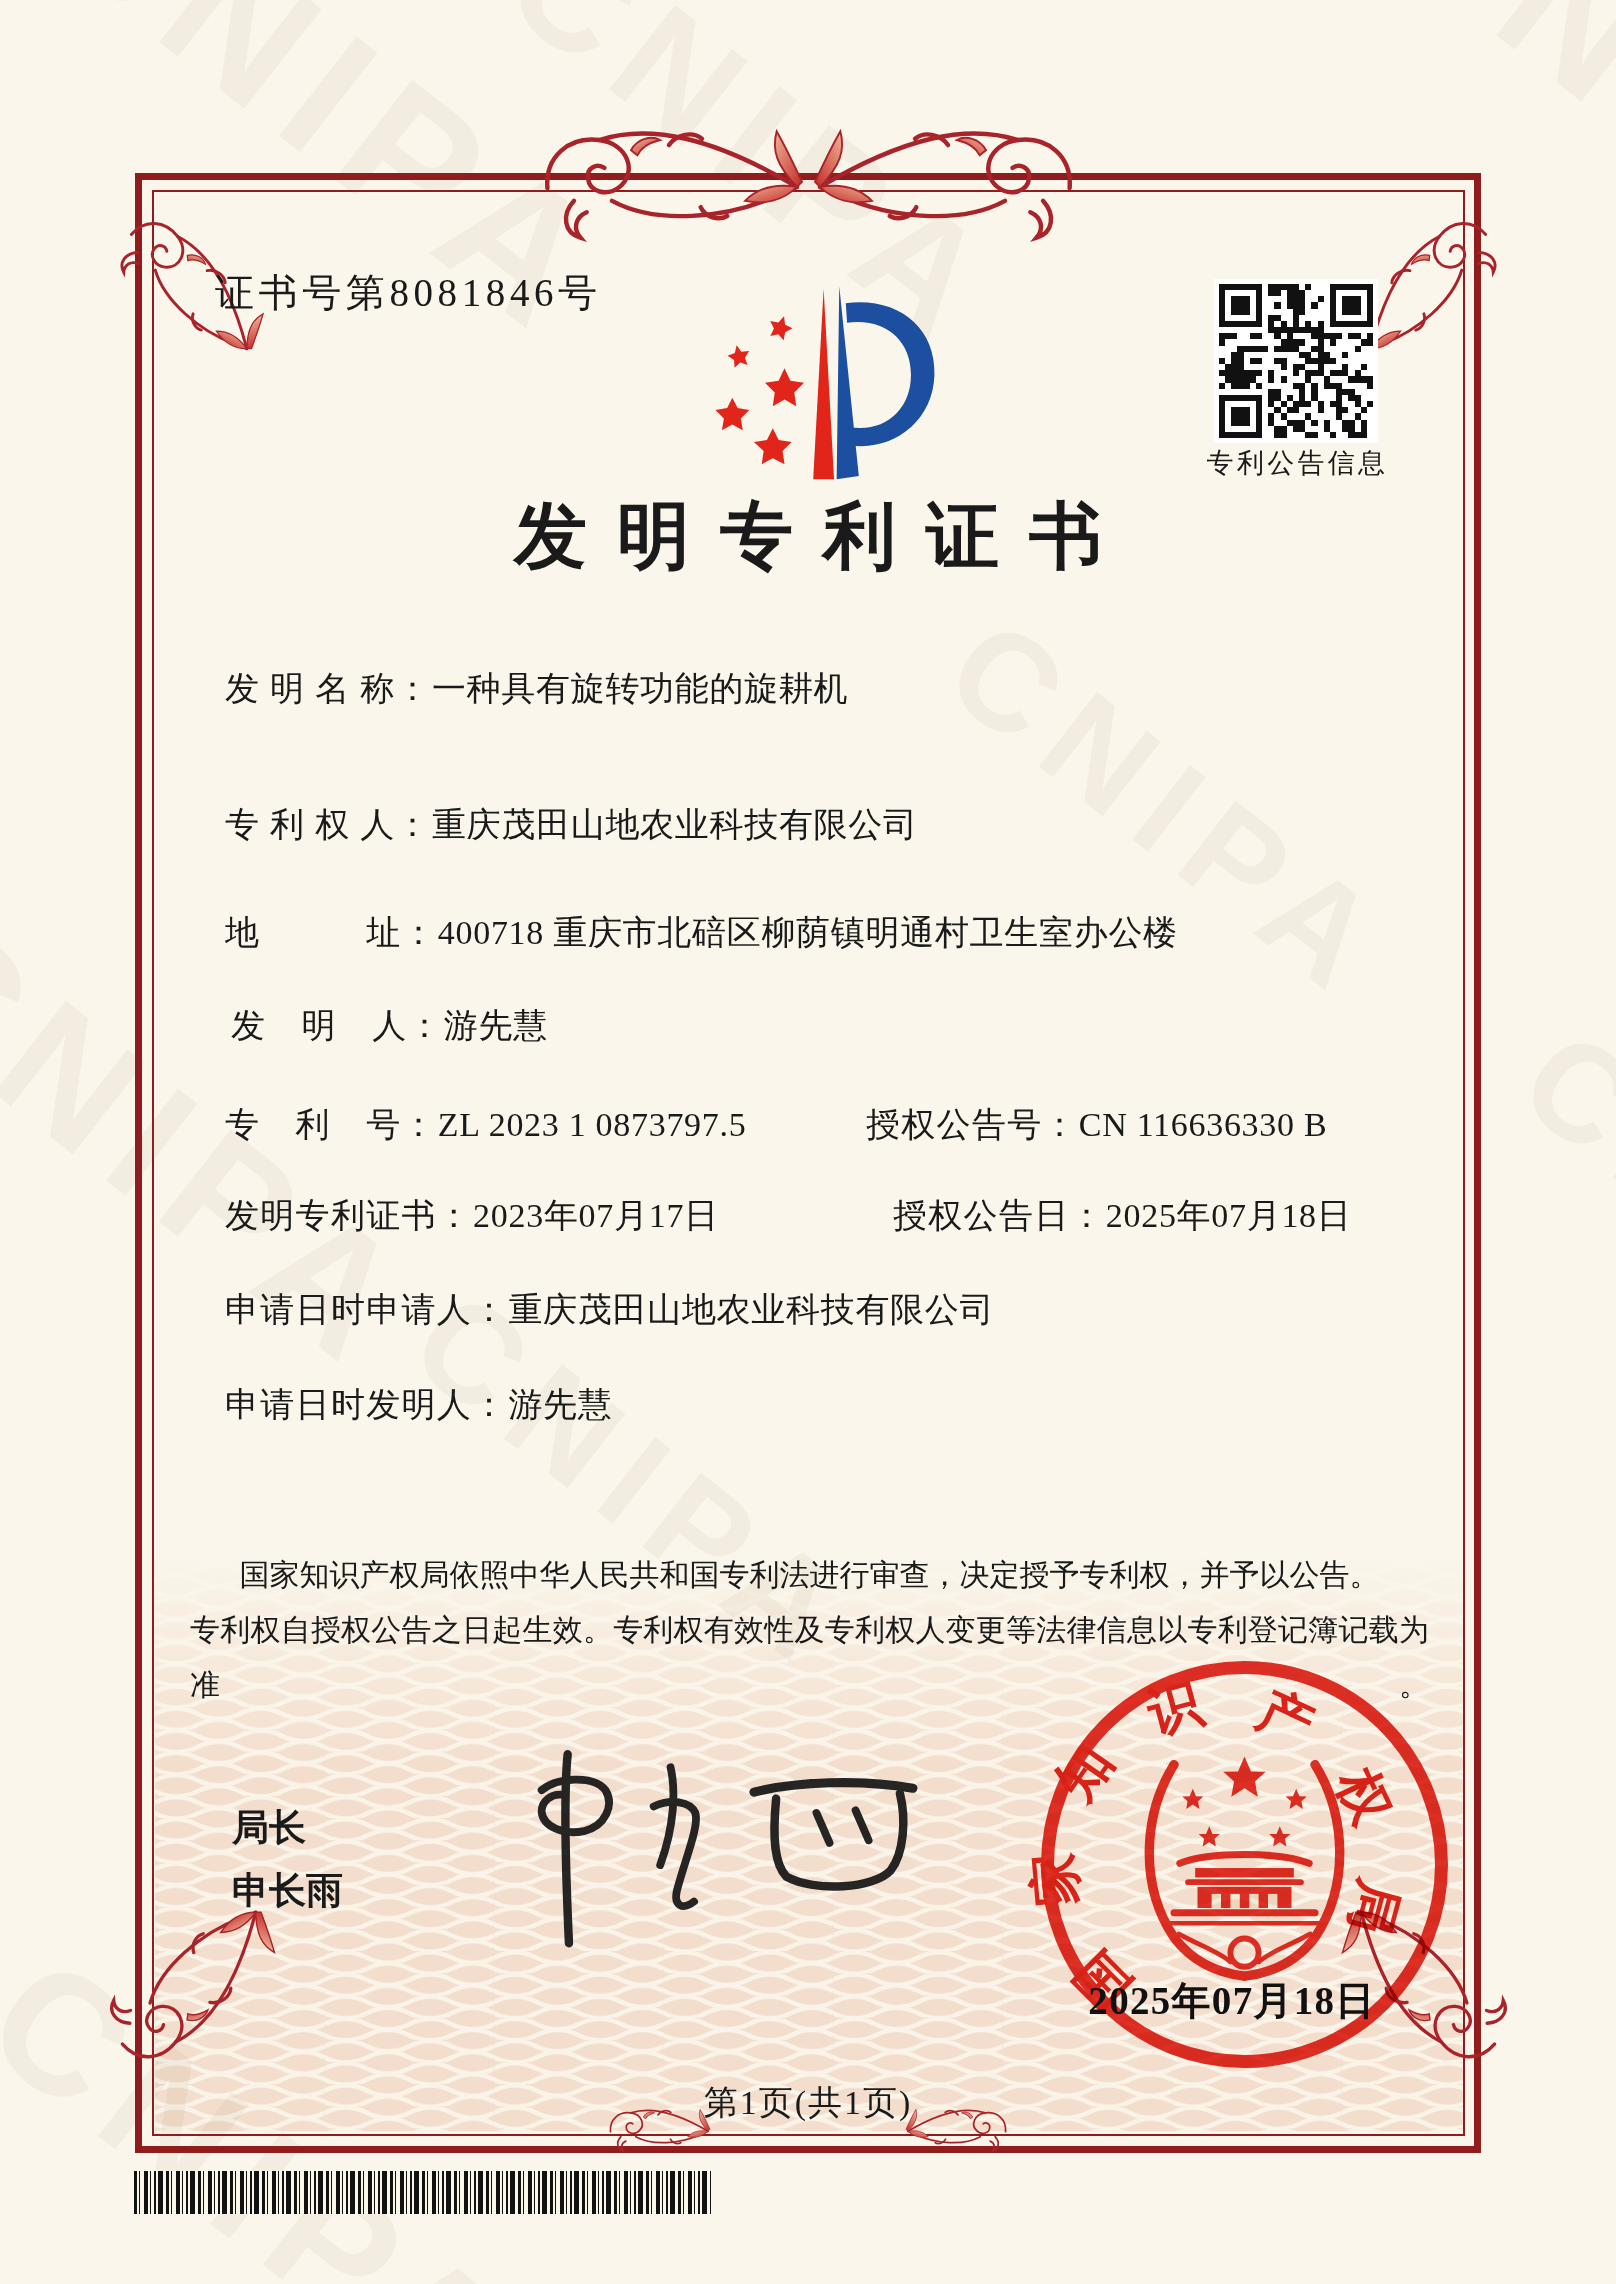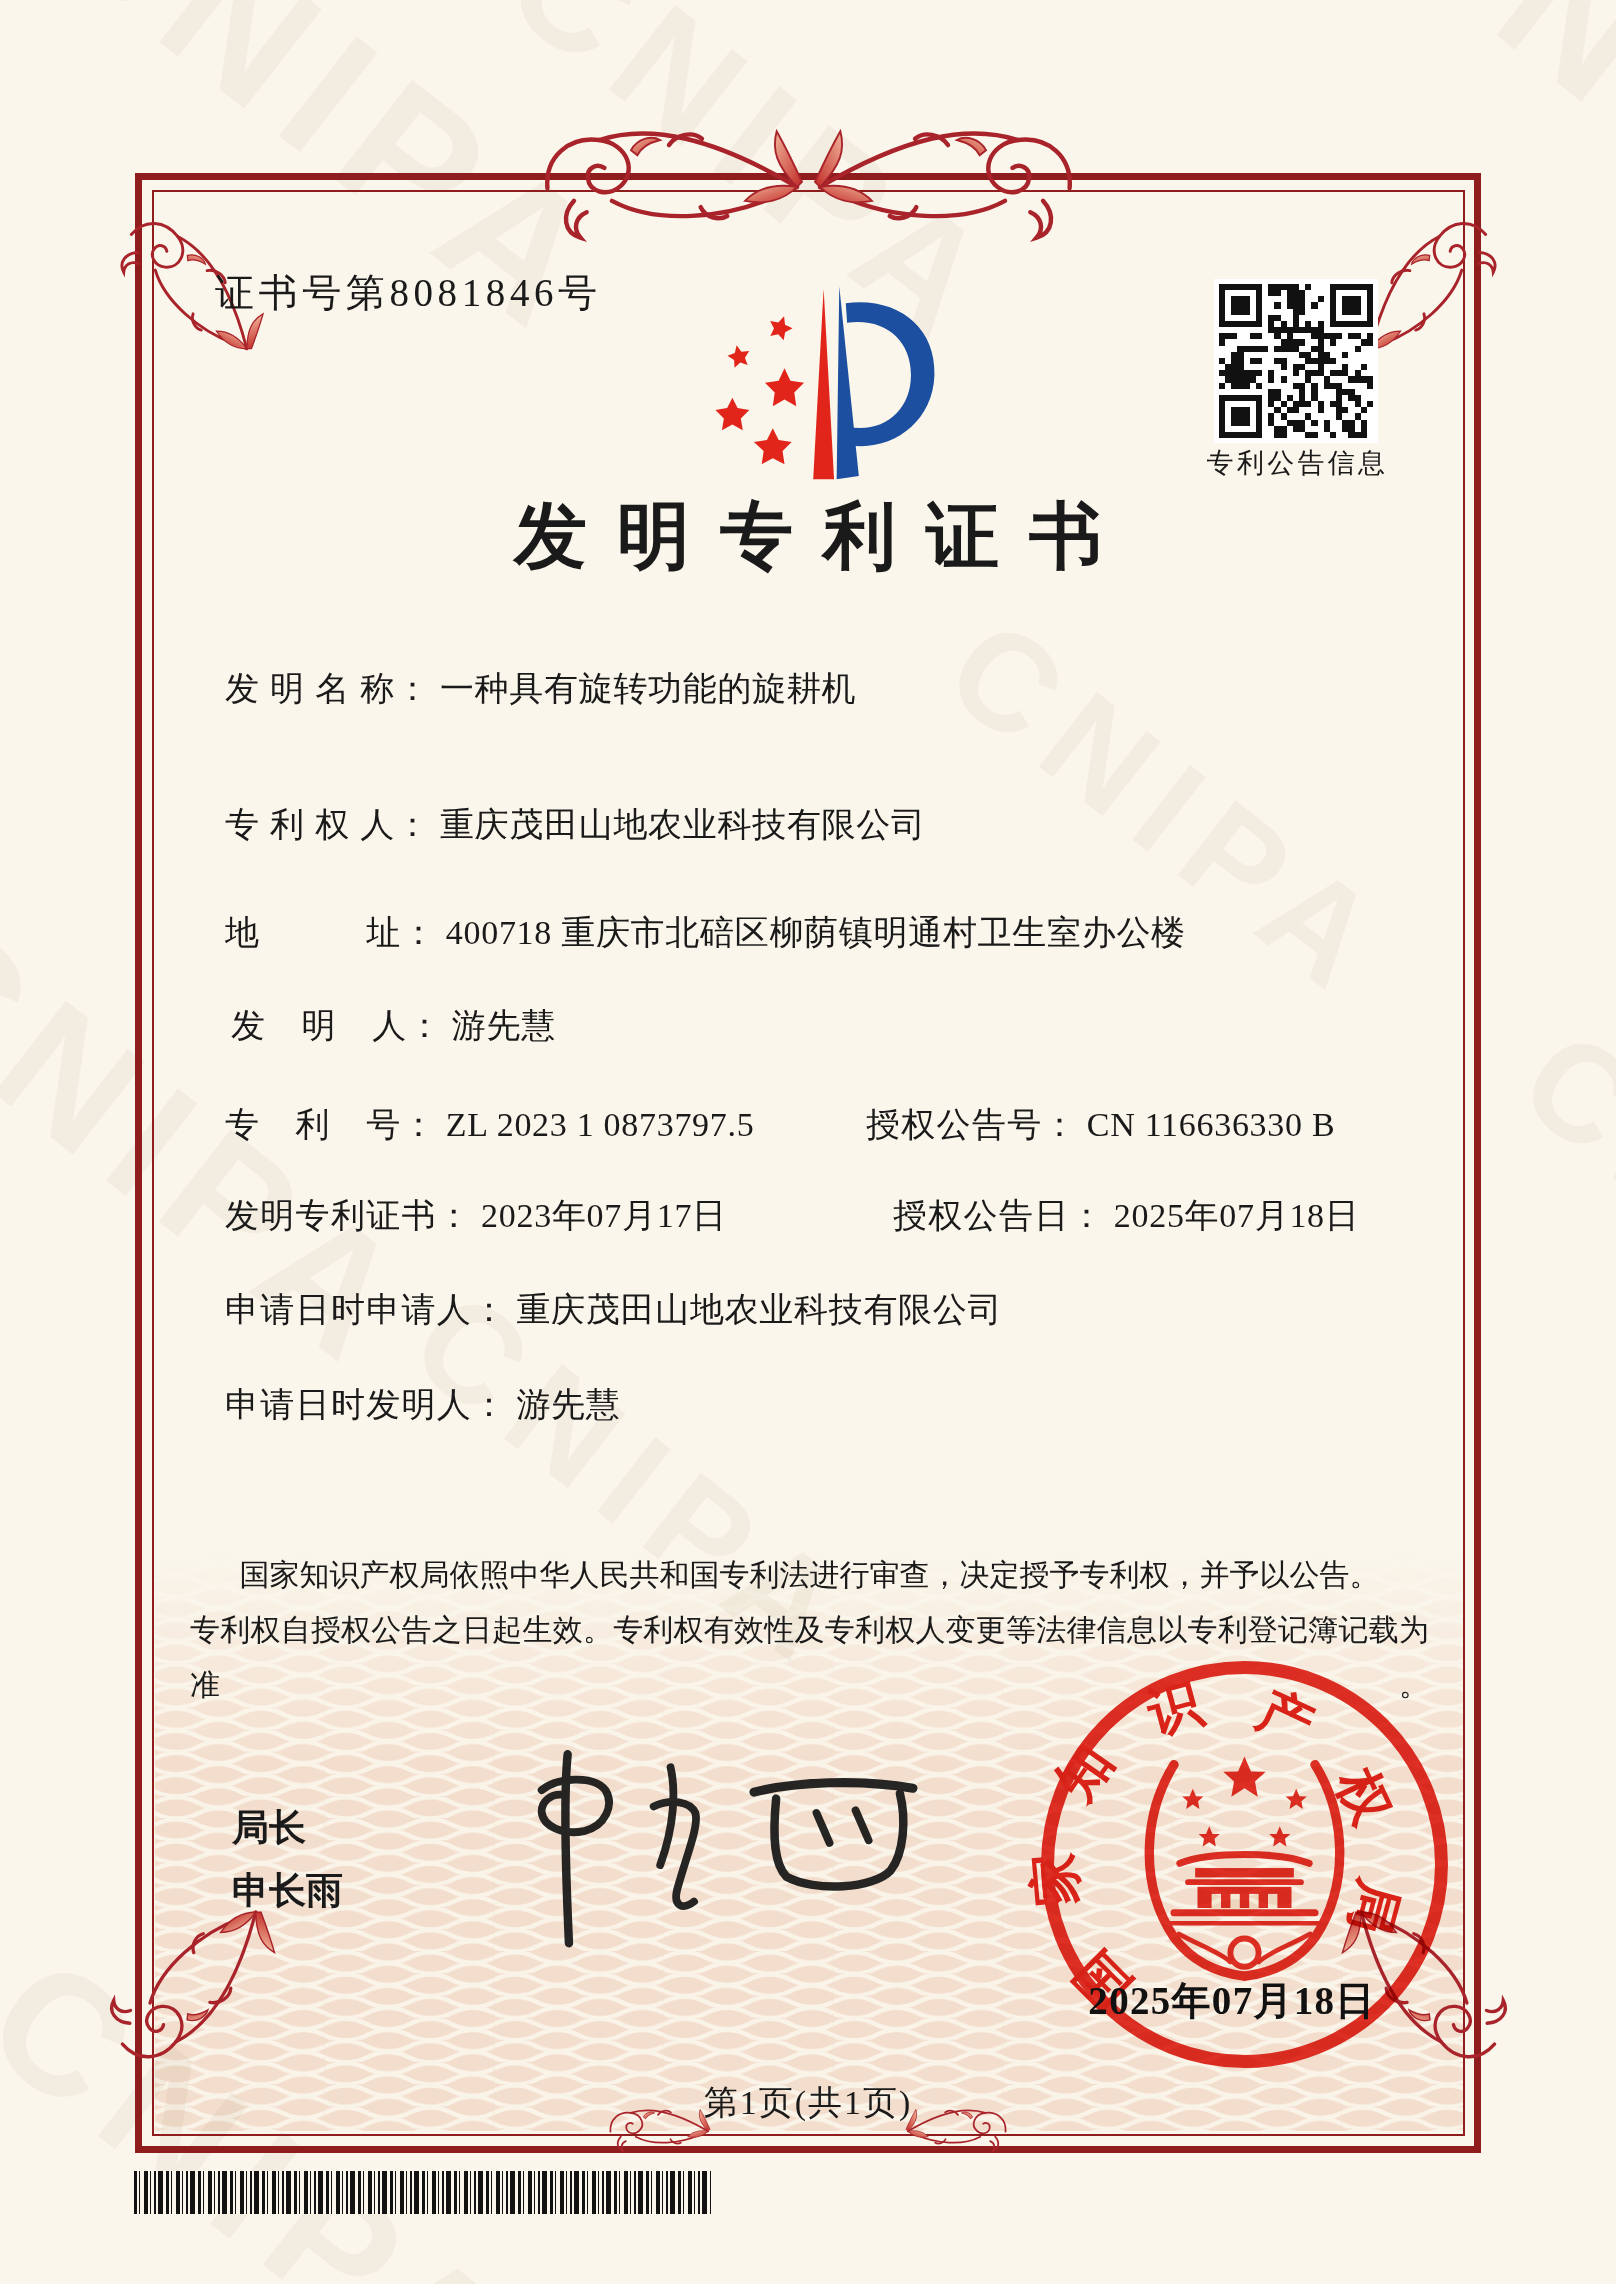--- a/index.html
+++ b/index.html
@@ -36,21 +36,21 @@
   .logo{position:absolute;left:675px;top:277px;width:264px;height:212px;z-index:5;}
   .qr-box{position:absolute;left:1214px;top:279px;width:164px;height:164px;background:#fff;
     padding:5.2px;box-sizing:border-box;z-index:5;}
   .qr-caption{position:absolute;left:1180px;top:445px;width:235px;text-align:center;
     font-size:27px;letter-spacing:3.3px;z-index:5;}
   .title{position:absolute;left:0;top:488px;width:100%;text-align:center;font-size:73px;
     font-weight:bold;letter-spacing:30px;padding-left:30px;box-sizing:border-box;z-index:5;}
   
   .row{position:absolute;font-size:34px;white-space:nowrap;z-index:5;}
   .row .lab{letter-spacing:1.3px;}
-  .row .val{margin-left:9px;letter-spacing:0.7px;text-align:center;}
+  .row .val{margin-left:1px;letter-spacing:0.7px;text-align:center;}
   
   .legal{position:absolute;left:190px;top:1547px;width:1239px;font-size:30px;
     line-height:55px;z-index:5;}
   .legal .l1{text-align:center;}
   .legal .l2{text-align:justify;text-align-last:justify;}
   
   .sig-title,.sig-name{position:absolute;left:232px;font-size:37px;font-weight:bold;
     font-family:"Liberation Sans","DejaVu Sans",sans-serif;z-index:5;}
   .sig-title{top:1803px;}
   .sig-name{top:1866px;}

